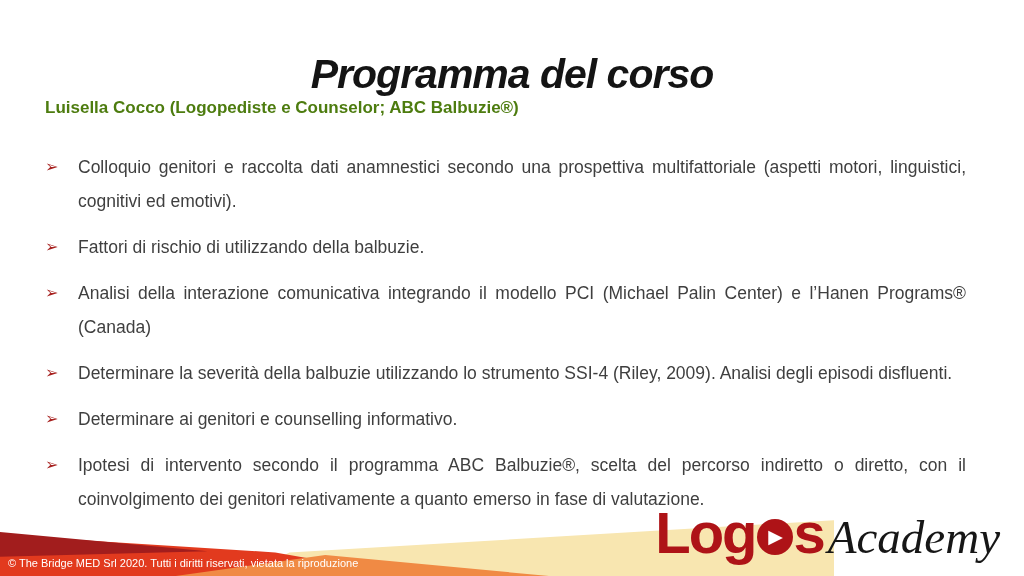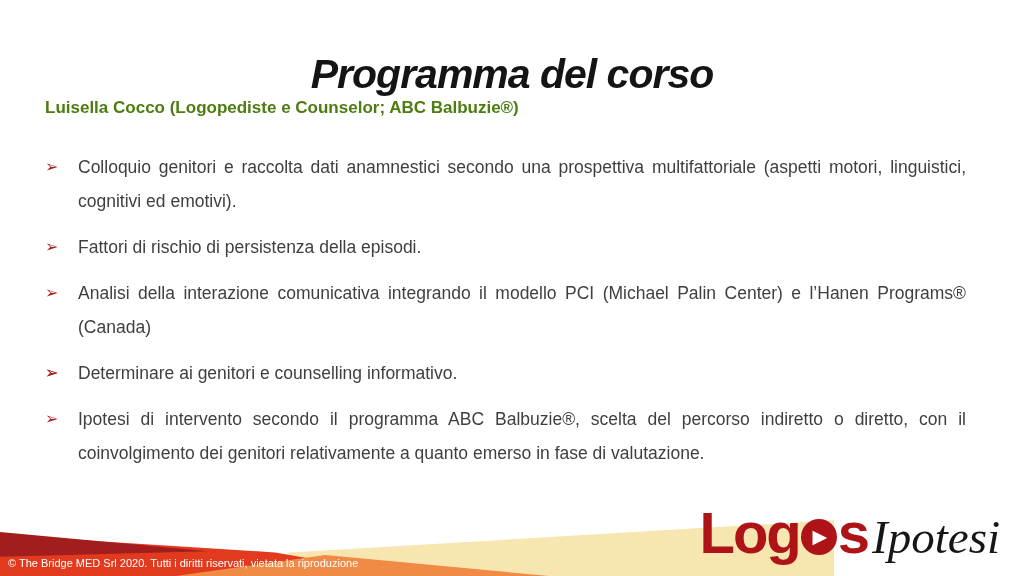--- a/index.html
+++ b/index.html
@@ -130,28 +130,29 @@
 
   <div class="subtitle">Luisella Cocco (Logopediste e Counselor; ABC Balbuzie®)</div>
 
   <ul class="bullets">
     <li>
       <span class="marker">➢</span>
       <span>Colloquio genitori e raccolta dati anamnestici secondo una prospettiva multifattoriale (aspetti motori, linguistici, cognitivi ed emotivi).</span>
     </li>
     <li>
       <span class="marker">➢</span>
-      <span>Fattori di rischio di persistenza della episodi.</span>
+      <span>Fattori di rischio di utilizzando della balbuzie.</span>
     </li>
     <li>
       <span class="marker">➢</span>
       <span>Analisi della interazione comunicativa integrando il modello PCI (Michael Palin Center) e l’Hanen Programs® (Canada)</span>
     </li>
     <li>
       <span class="marker">➢</span>
+      <span>Determinare la severità della balbuzie utilizzando lo strumento SSI-4 (Riley, 2009). Analisi degli episodi disfluenti.</span>
     </li>
     <li>
       <span class="marker">➢</span>
       <span>Determinare ai genitori e counselling informativo.</span>
     </li>
     <li>
       <span class="marker">➢</span>
       <span>Ipotesi di intervento secondo il programma ABC Balbuzie®, scelta del percorso indiretto o diretto, con il coinvolgimento dei genitori relativamente a quanto emerso in fase di valutazione.</span>
     </li>
   </ul>
@@ -159,16 +160,16 @@
   <div class="footer">
     <div class="band band-cream"></div>
     <div class="band band-red"></div>
     <div class="band band-darkred"></div>
     <div class="band band-orange"></div>
     <div class="copyright">© The Bridge MED Srl 2020. Tutti i diritti riservati, vietata la riproduzione</div>
   </div>
 
   <div class="logo">
     <span class="logo-logos"><span>Log</span><span class="play-o"><span class="glyph">▶</span></span><span>s</span></span>
-    <span class="logo-academy">Ipotesi</span>
+    <span class="logo-academy">Academy</span>
   </div>
 
 </div>
 
 </body></html>

